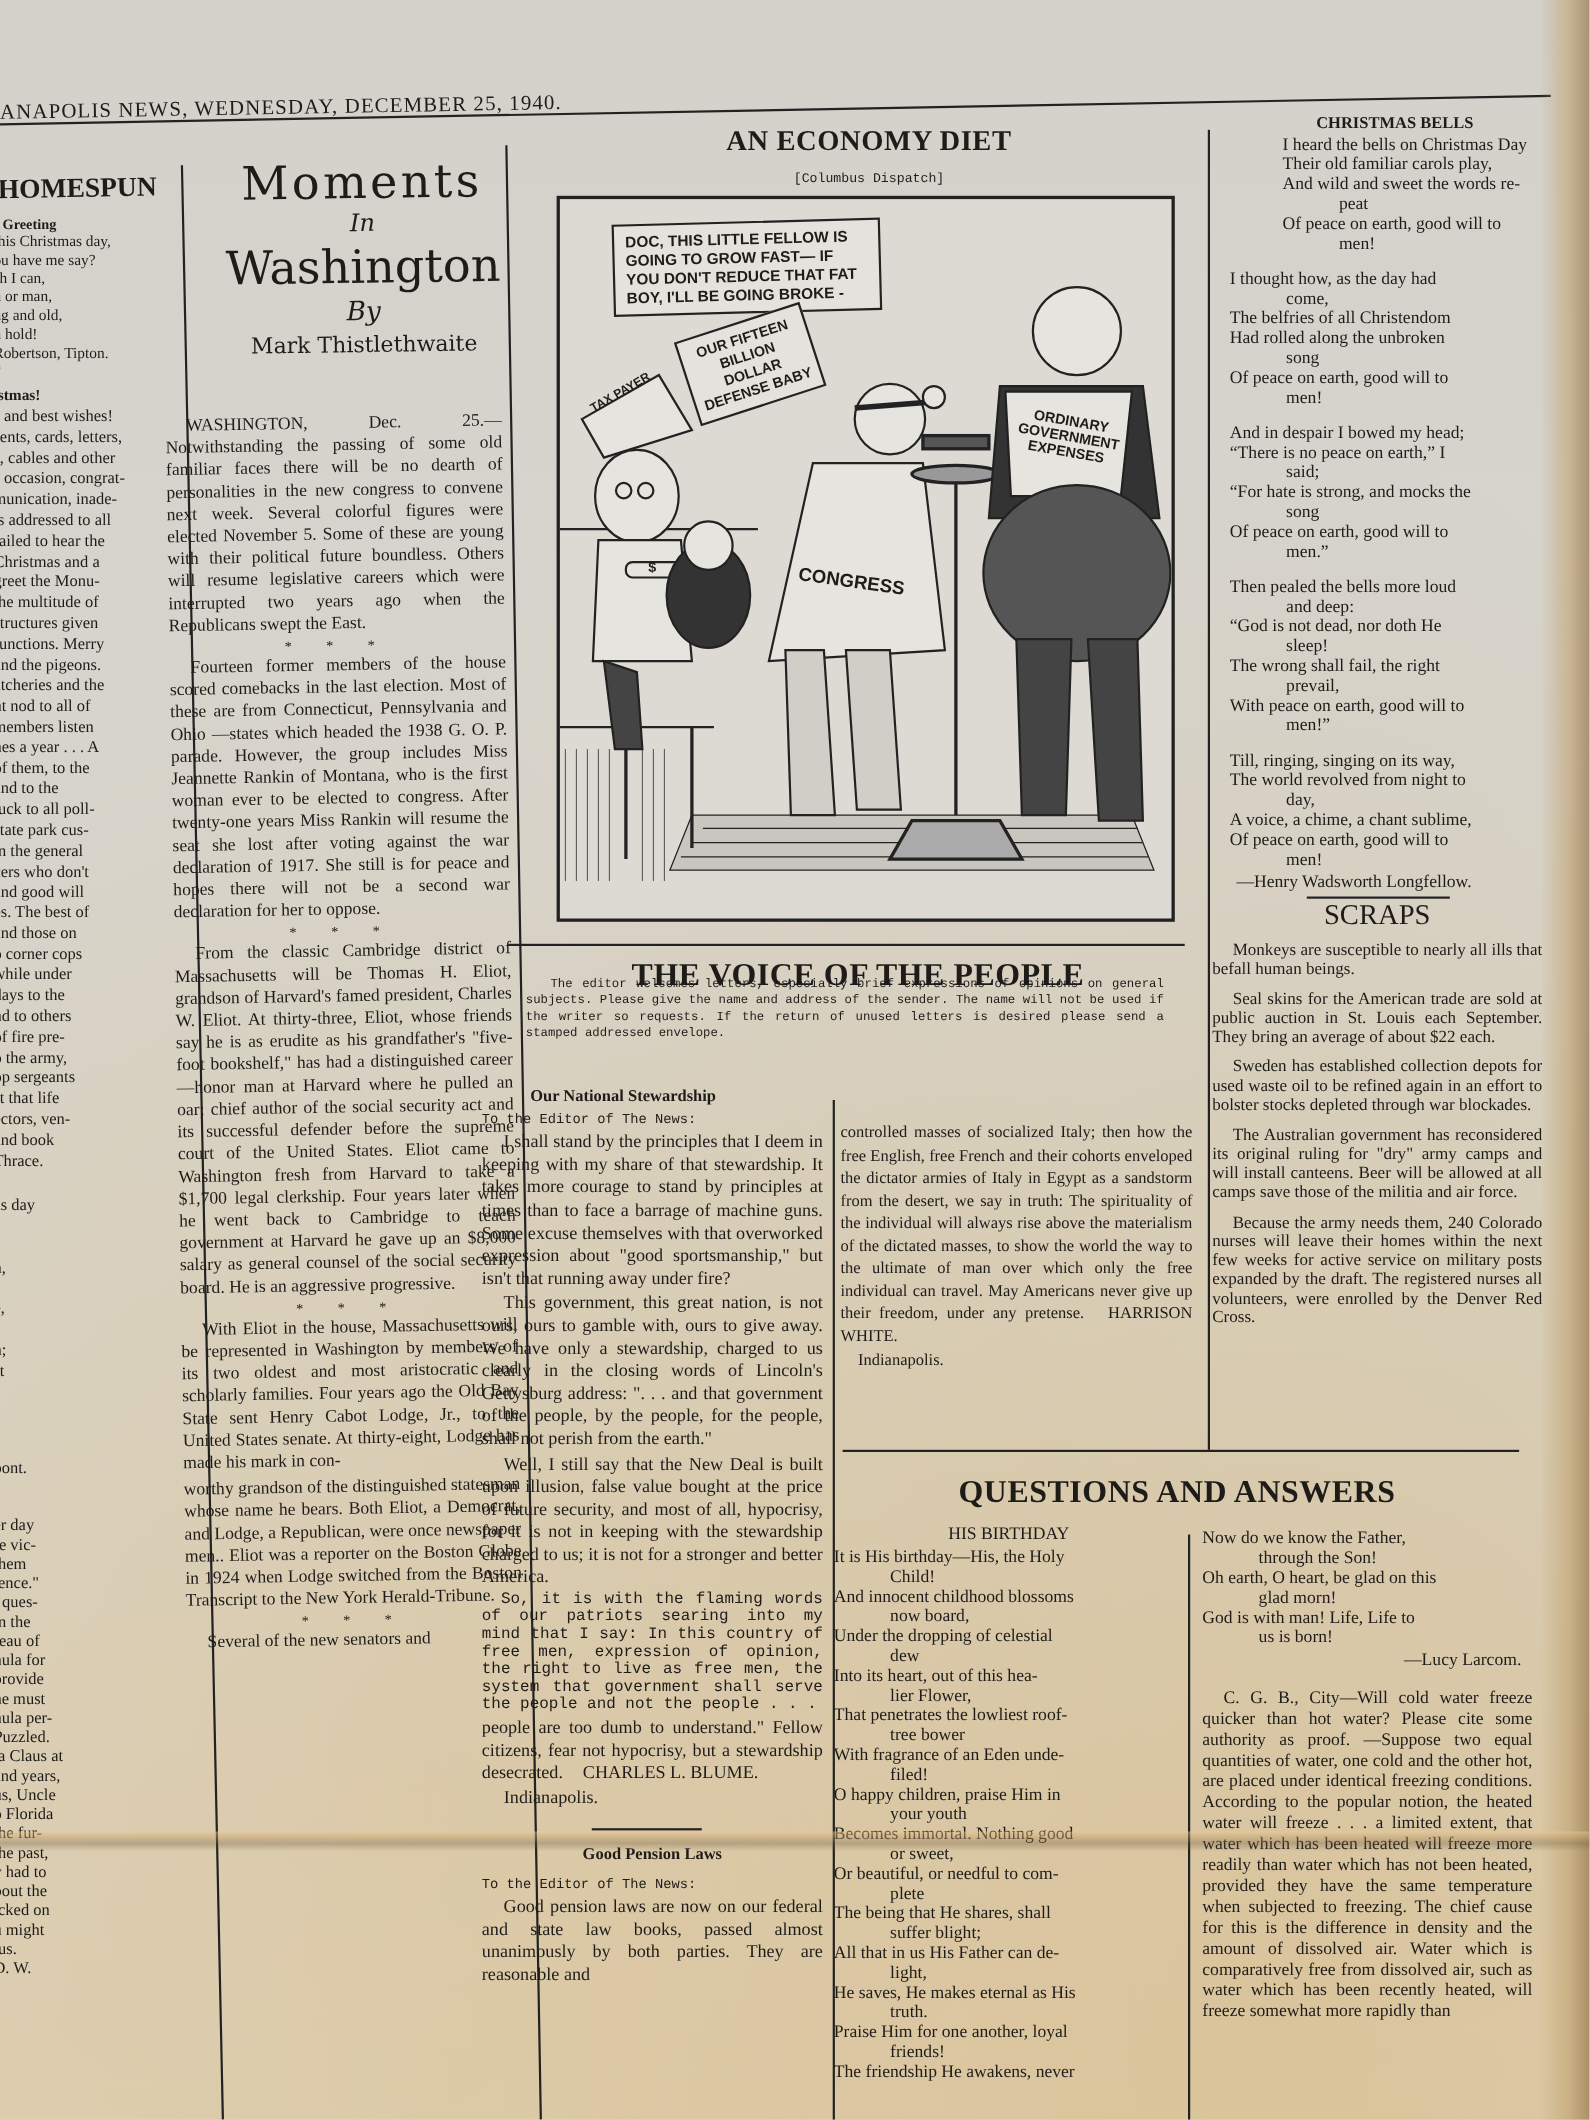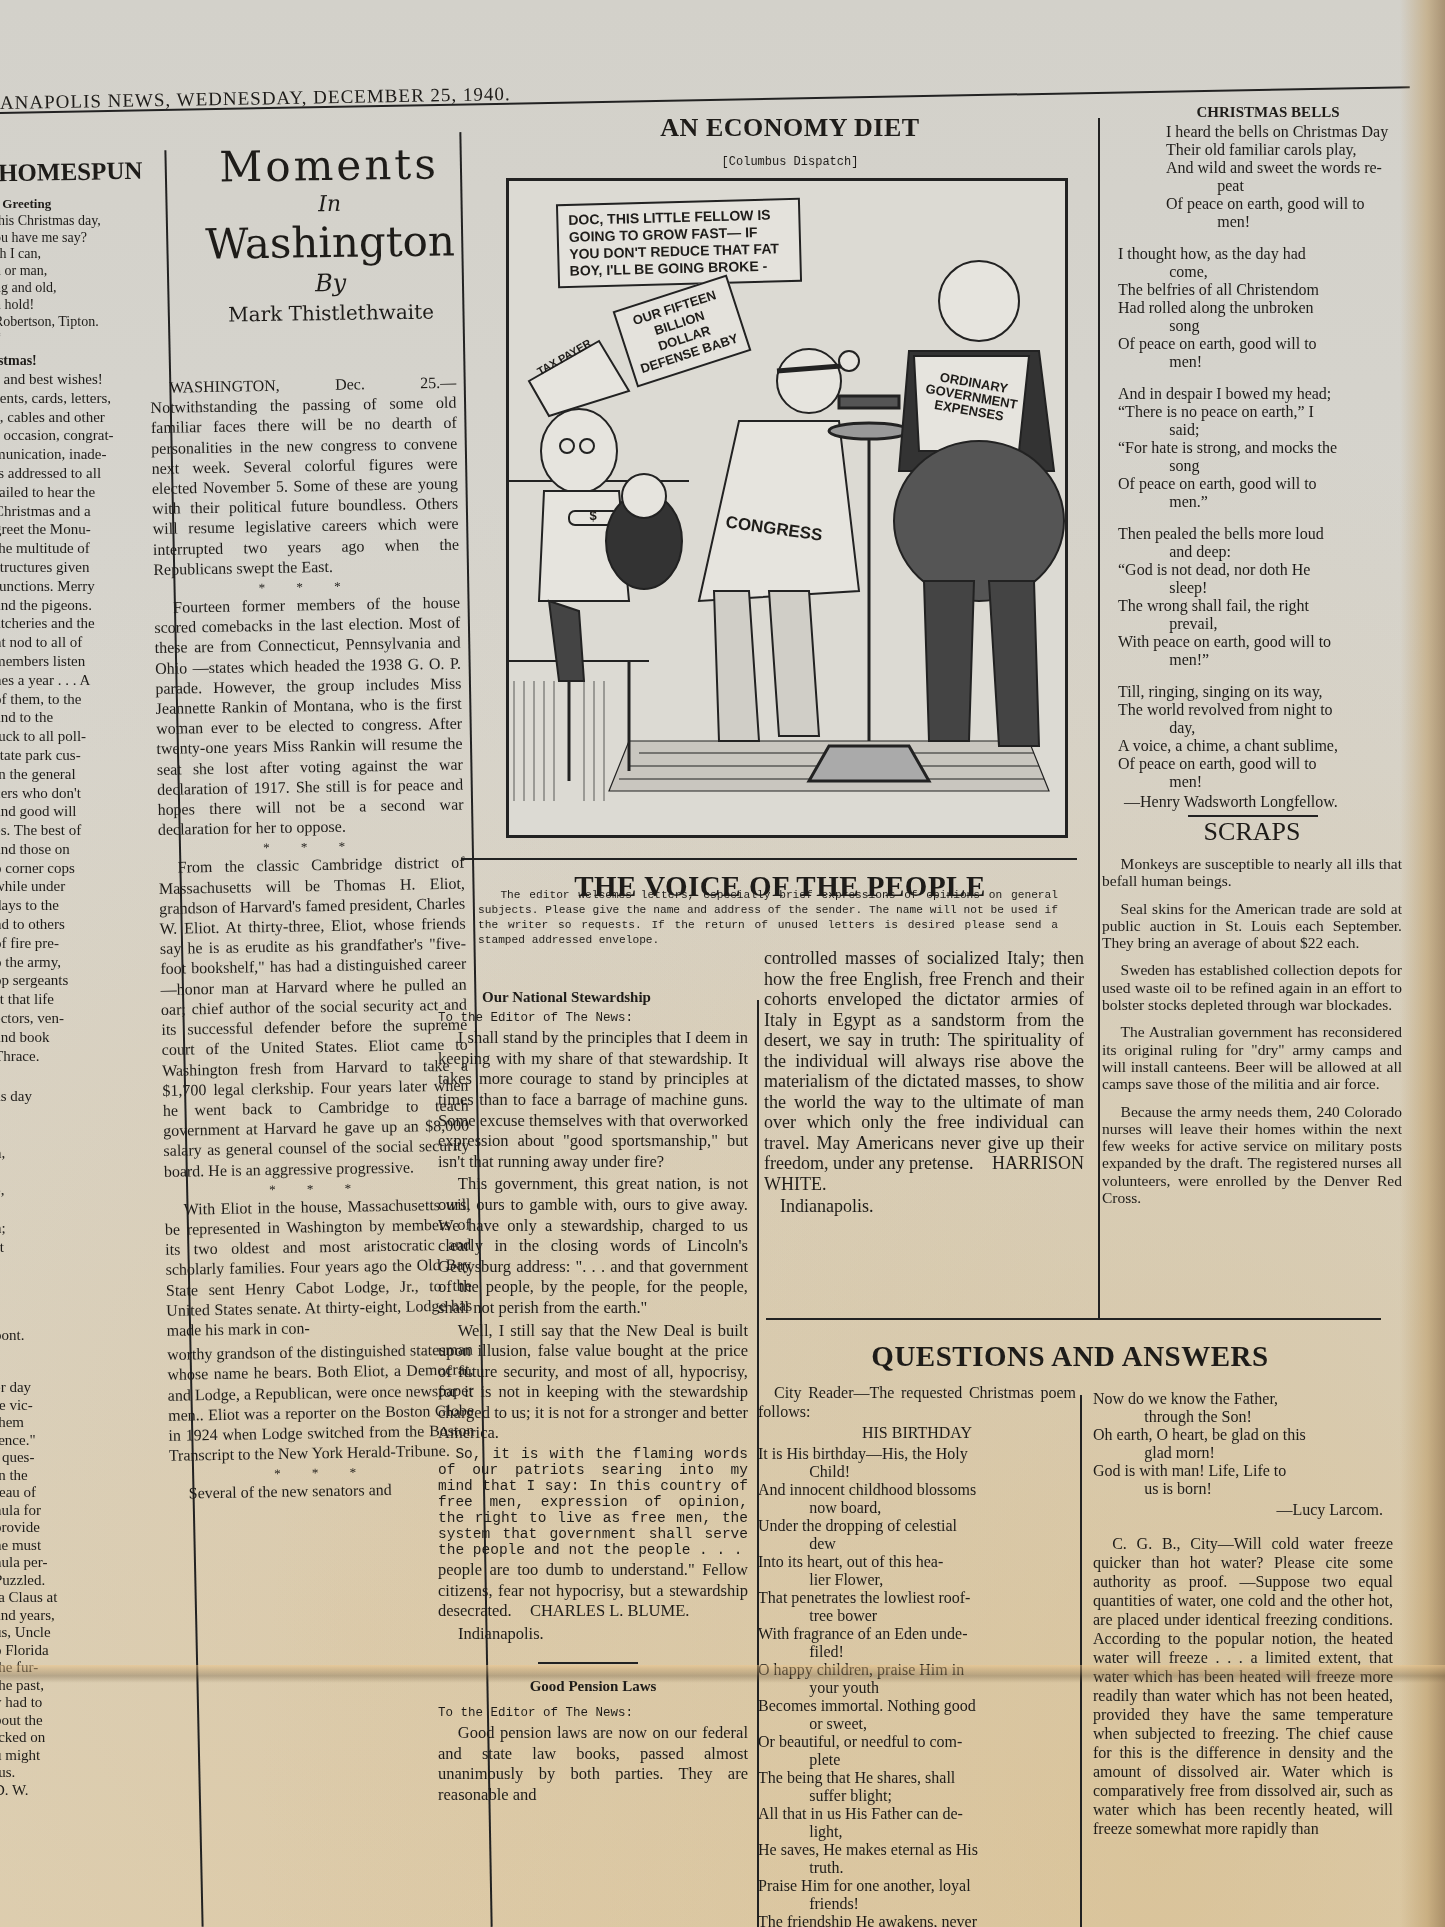--- a/index.html
+++ b/index.html
@@ -256,21 +256,21 @@
   <p style="font-family:'Liberation Mono',monospace;font-size:14.5px;line-height:16px">So, it is with the flaming words of our patriots searing into my mind that I say: In this country of free men, expression of opinion, the right to live as free men, the system that government shall serve the people and not the people . . .</p>
   <p class="noind"><span>people are too dumb to understand." Fellow citizens, fear not hypocrisy, but a stewardship desecrated.</span> <span style="padding-left:14px">CHARLES L. BLUME.</span></p>
   <div style="padding-left:20px;text-align:left">Indianapolis.</div>
   <div class="rule" style="position:relative;left:100px;width:100px;height:1.5px;margin:18px 0 12px"></div>
   <div class="sub" style="text-align:center;font-size:15px">Good Pension Laws</div>
   <div style="font-family:'Liberation Mono',monospace;font-size:12.5px;text-align:left;margin-top:6px">To the Editor of The News:</div>
   <p>Good pension laws are now on our federal and state law books, passed almost unanimously by both parties. They are reasonable and</p>
 </div>
 <div class="rule" style="left:757px;top:1000px;width:1.5px;height:927px"></div>
 
-<div class="col" style="left:764px;top:948px;width:320px;font-size:18px;line-height:20.5px">
+<div class="col" style="left:764px;top:1020px;width:320px;font-size:15px;line-height:20.5px">
   <p class="noind"><span>controlled masses of socialized Italy; then how the free English, free French and their cohorts enveloped the dictator armies of Italy in Egypt as a sandstorm from the desert, we say in truth: The spirituality of the individual will always rise above the materialism of the dictated masses, to show the world the way to the ultimate of man over which only the free individual can travel. May Americans never give up their freedom, under any pretense.</span> <span style="padding-left:14px">HARRISON WHITE.</span></p>
   <div style="padding-left:16px;text-align:left">Indianapolis.</div>
 </div>
 <div class="rule" style="left:766px;top:1318px;width:615px;height:2px"></div>
 
 <div style="position:absolute;left:1118px;top:104px;width:300px">
   <div class="right-h" style="font-size:15px;margin-bottom:2px">CHRISTMAS BELLS</div>
   <div id="bells" class="poem">
       <div id="st0" style="margin-bottom: 14px; margin-left: 48px;">
         <div class="l">I heard the bells on Christmas Day</div>
@@ -327,21 +327,20 @@
       <p style="margin-bottom: 10px;">Monkeys are susceptible to nearly all ills that befall human beings.</p>
       <p style="margin-bottom: 10px;">Seal skins for the American trade are sold at public auction in St. Louis each September. They bring an average of about $22 each.</p>
       <p style="margin-bottom: 10px;">Sweden has established collection depots for used waste oil to be refined again in an effort to bolster stocks depleted through war blockades.</p>
       <p style="margin-bottom: 10px;">The Australian government has reconsidered its original ruling for "dry" army camps and will install canteens. Beer will be allowed at all camps save those of the militia and air force.</p>
       <p style="margin-bottom: 10px;">Because the army needs them, 240 Colorado nurses will leave their homes within the next few weeks for active service on military posts expanded by the draft. The registered nurses all volunteers, were enrolled by the Denver Red Cross.</p>
     </div>
 </div>
 
 <div class="qa-h">QUESTIONS AND ANSWERS</div>
 <div class="col" style="left:758px;top:1383px;width:318px">
-  <p style="text-indent:1em;line-height:19px">City Reader—The requested Christmas poem follows:</p>
   <div style="text-align:center;font-size:16px;margin:2px 0">HIS BIRTHDAY</div>
   <div id="qa-left" class="poem">
       <div class="l">It is His birthday—His, the Holy</div>
       <div class="c">Child!</div>
       <div class="l">And innocent childhood blossoms</div>
       <div class="c">now board,</div>
       <div class="l">Under the dropping of celestial</div>
       <div class="c">dew</div>
       <div class="l">Into its heart, out of this hea-</div>
       <div class="c">lier Flower,</div>

